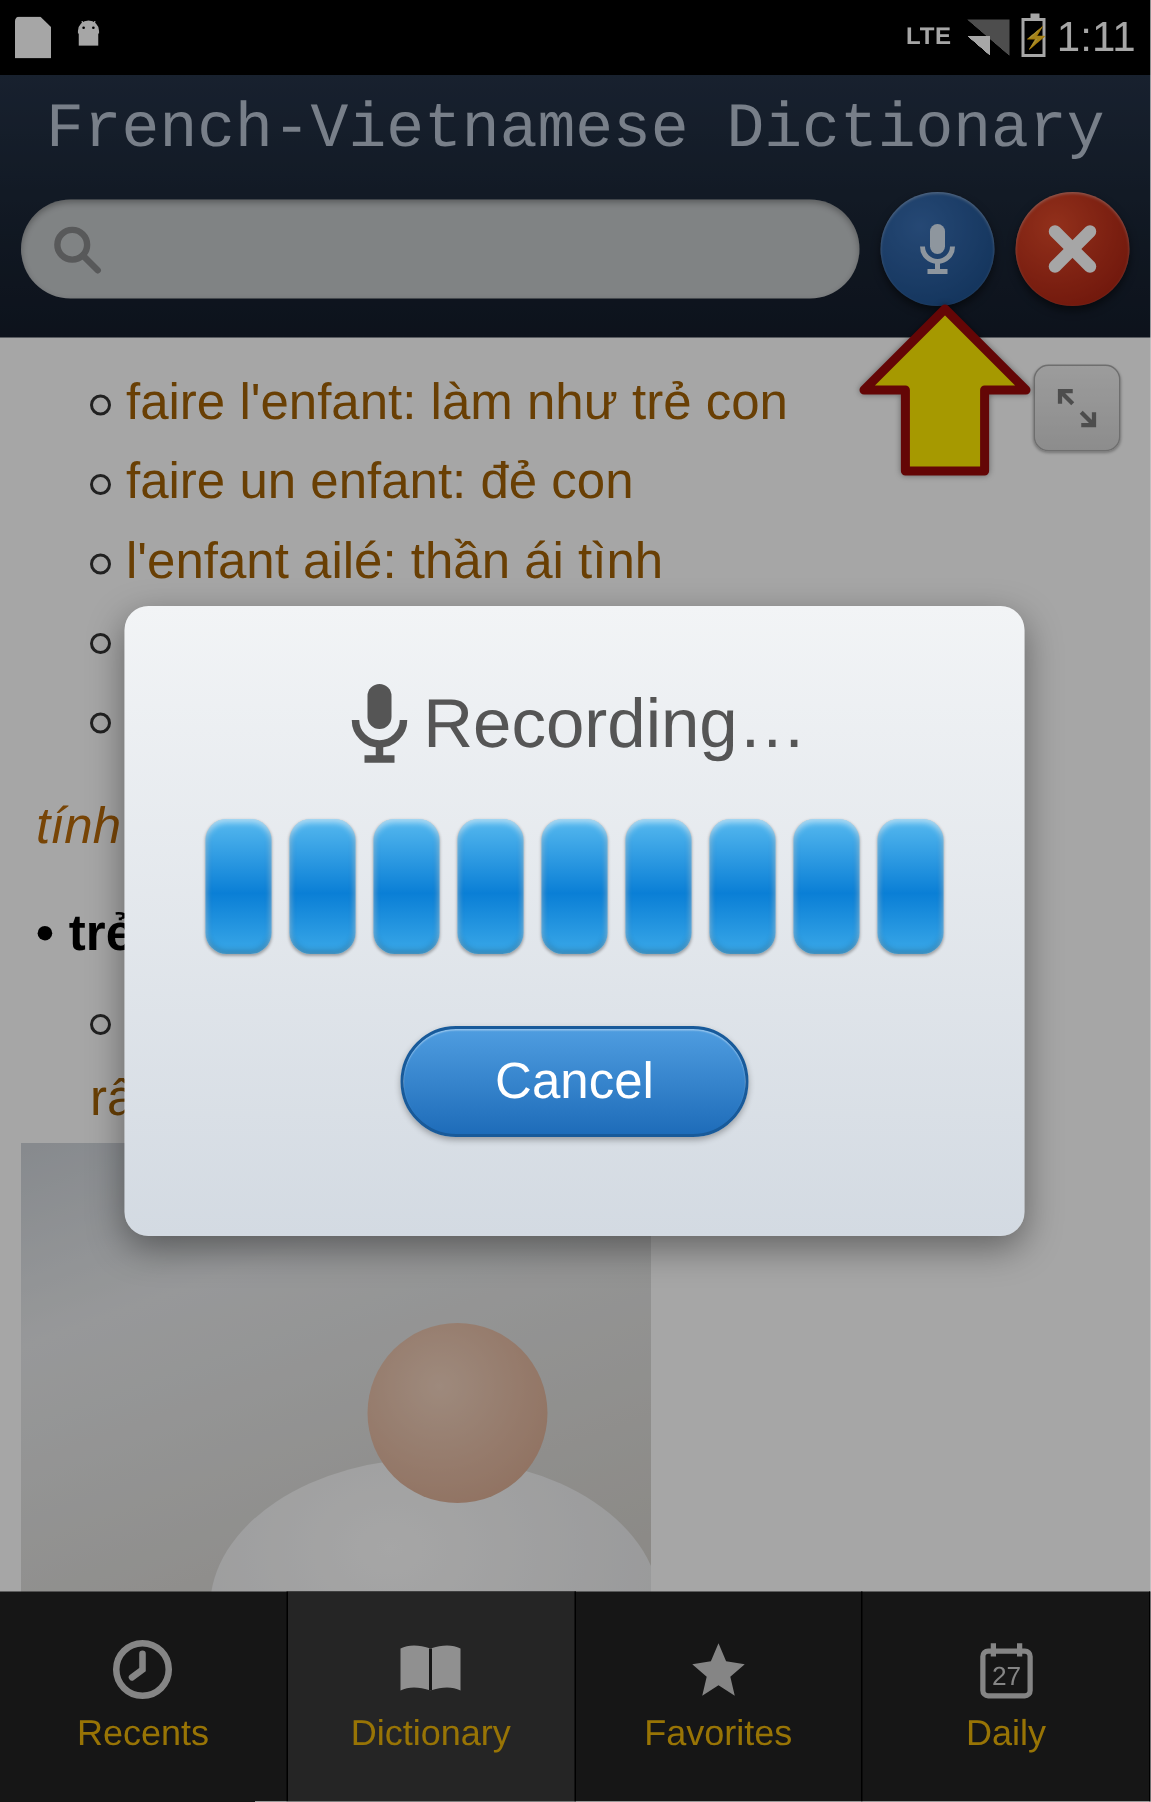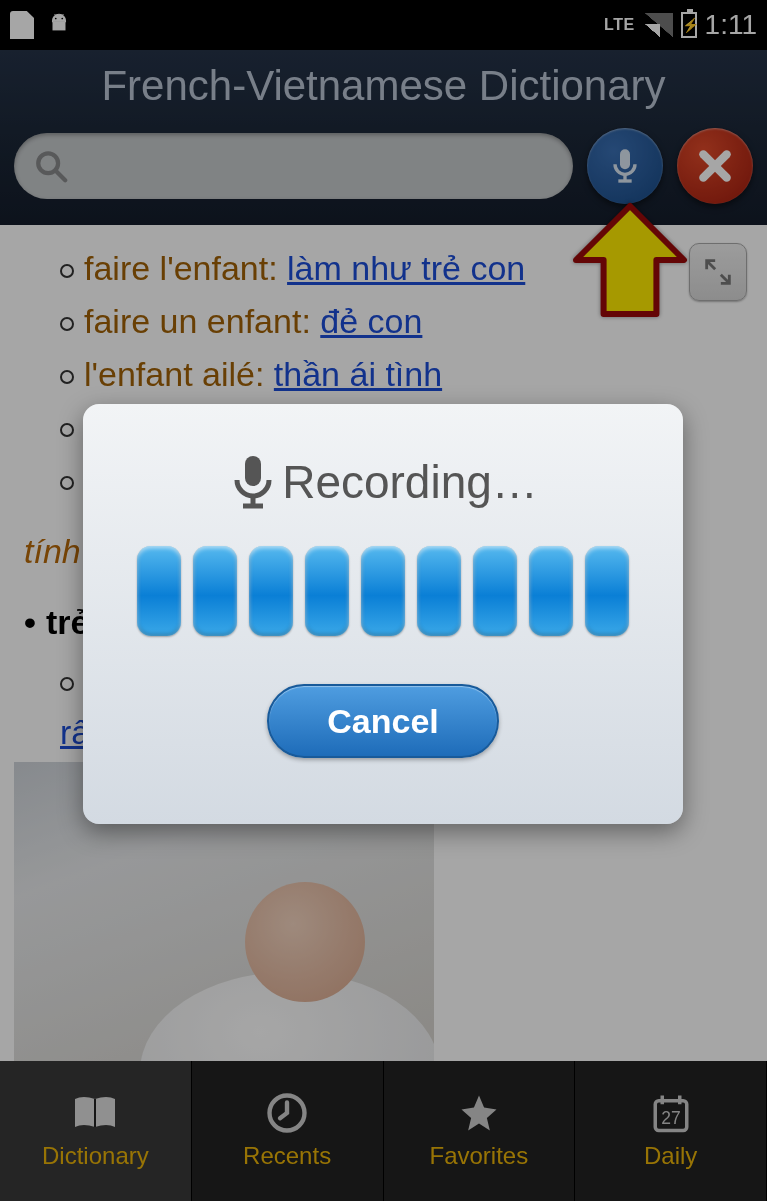--- a/index.html
+++ b/index.html
@@ -28,20 +28,21 @@
   .batt::after { content:"⚡"; position:absolute; inset:0; font-size:14px; line-height:22px; text-align:center; color:#fff; }
 
   
   .app-header {
     height: 175px;
     background: linear-gradient(#253348, #1a2535 60%, #141d2b);
     display:flex;
     flex-direction: column;
     align-items:center;
     padding-top: 12px;
+    font-family: Liberation Mono, monospace;
   }
   .app-title { color: #b9c4d3; font-size: 42px; font-weight: 400; }
   .search-row { display:flex; align-items:center; gap:14px; margin-top: 18px; width: 100%; padding: 0 14px;}
   .search-box {
     flex: 1;
     height: 66px;
     background: #c5c9cb;
     border-radius: 33px;
     display:flex;
     align-items:center;
@@ -63,21 +64,21 @@
     position: absolute;
     top: 225px; bottom: 140px; left: 0; right: 0;
     padding: 18px 24px;
     font-size: 34px;
     line-height: 1.5;
     color: #222;
   }
   .entry { padding-left: 36px; margin-bottom: 2px;}
   .bullet-ring { display:inline-block; width:14px; height:14px; border:2px solid #333; border-radius:50%; margin-right:10px; vertical-align: middle;}
   .fr { color: #a16207; }
-  .vi { color: #1d4ed8; text-decoration: underline; }
+  .vi { color: #a16207; }
   .pos { color: #b86a0a; font-style: italic; font-size: 34px; margin: 20px 0;}
   .bullet-dot::before { content:"•"; margin-right:10px; font-weight:700;}
   .bold { font-weight: 700; color:#000;}
   .expand-btn {
     position: absolute; top: 18px; right: 20px;
     width: 58px; height: 58px;
     border: 1px solid #aaa; border-radius: 10px;
     background: linear-gradient(#f0f0f0,#d8d8d8);
     display:flex; align-items:center; justify-content:center;
     box-shadow: 0 1px 2px rgba(0,0,0,0.3);
@@ -140,21 +141,21 @@
   .bars { display:flex; gap:12px; margin-top: 36px; }
   .bar {
     width:44px; height:90px; border-radius:14px;
     background: linear-gradient(#56b9ef, #0a7fd6 55%, #3aa8e8);
     box-shadow: inset 0 2px 4px rgba(255,255,255,0.6), inset 0 -2px 4px rgba(0,0,0,0.25), 0 1px 2px rgba(0,0,0,0.3);
   }
   .dlg-btn {
     margin-top: 48px;
     width: 232px; height: 74px; border-radius: 40px;
     background: linear-gradient(#4f9de0, #1e6cb9);
-    color:#fff; font-size:34px; font-weight:700;
+    color:#fff; font-size:34px; font-weight:400;
     display:flex; align-items:center; justify-content:center;
     border: 2px solid #185a9a;
     box-shadow: 0 2px 4px rgba(0,0,0,0.3), inset 0 1px 1px rgba(255,255,255,0.4);
   }
 </style>
 </head>
 <body>
 
 <div class="status-bar">
   <div class="status-left">
@@ -228,33 +229,33 @@
 <div class="img-box">
   <div class="body"></div>
   <div class="baby"></div>
 </div>
 
 <svg class="arrow-callout" viewBox="0 0 100 100">
   <path d="M50 5 L95 50 L72 50 L72 95 L28 95 L28 50 L5 50 Z" fill="#ffeb00" stroke="#9a0a0a" stroke-width="5" stroke-linejoin="round"></path>
 </svg>
 
 <div class="bottom-nav">
+  <div class="nav-item">
+    <svg viewBox="0 0 24 24">
+        <circle cx="12" cy="12" r="10" fill="none" stroke="#ccc" stroke-width="2.5"></circle>
+        <polyline points="12,6 12,12 8,15" fill="none" stroke="#ccc" stroke-width="2.5" stroke-linecap="round"></polyline>
+      </svg>
+    <span>Recents</span>
+  </div>
   <div class="nav-item active">
     <svg viewBox="0 0 24 18">
         <path d="M2 2 Q6 0 12 2 Q18 0 22 2 V16 Q18 14 12 16 Q6 14 2 16 Z" fill="#ddd"></path>
         <line x1="12" y1="2" x2="12" y2="16" stroke="#222" stroke-width="1"></line>
       </svg>
     <span>Dictionary</span>
-  </div>
-  <div class="nav-item">
-    <svg viewBox="0 0 24 24">
-        <circle cx="12" cy="12" r="10" fill="none" stroke="#ccc" stroke-width="2.5"></circle>
-        <polyline points="12,6 12,12 8,15" fill="none" stroke="#ccc" stroke-width="2.5" stroke-linecap="round"></polyline>
-      </svg>
-    <span>Recents</span>
   </div>
   <div class="nav-item">
     <svg viewBox="0 0 24 24">
         <path d="M12 2l2.9 6.9L22 10l-5.5 4.8L18.2 22 12 18l-6.2 4 1.7-7.2L2 10l7.1-1.1z" fill="#ccc"></path>
       </svg>
     <span>Favorites</span>
   </div>
   <div class="nav-item">
     <svg viewBox="0 0 24 24">
         <rect x="3" y="5" width="18" height="17" rx="2" fill="none" stroke="#ccc" stroke-width="2"></rect>

